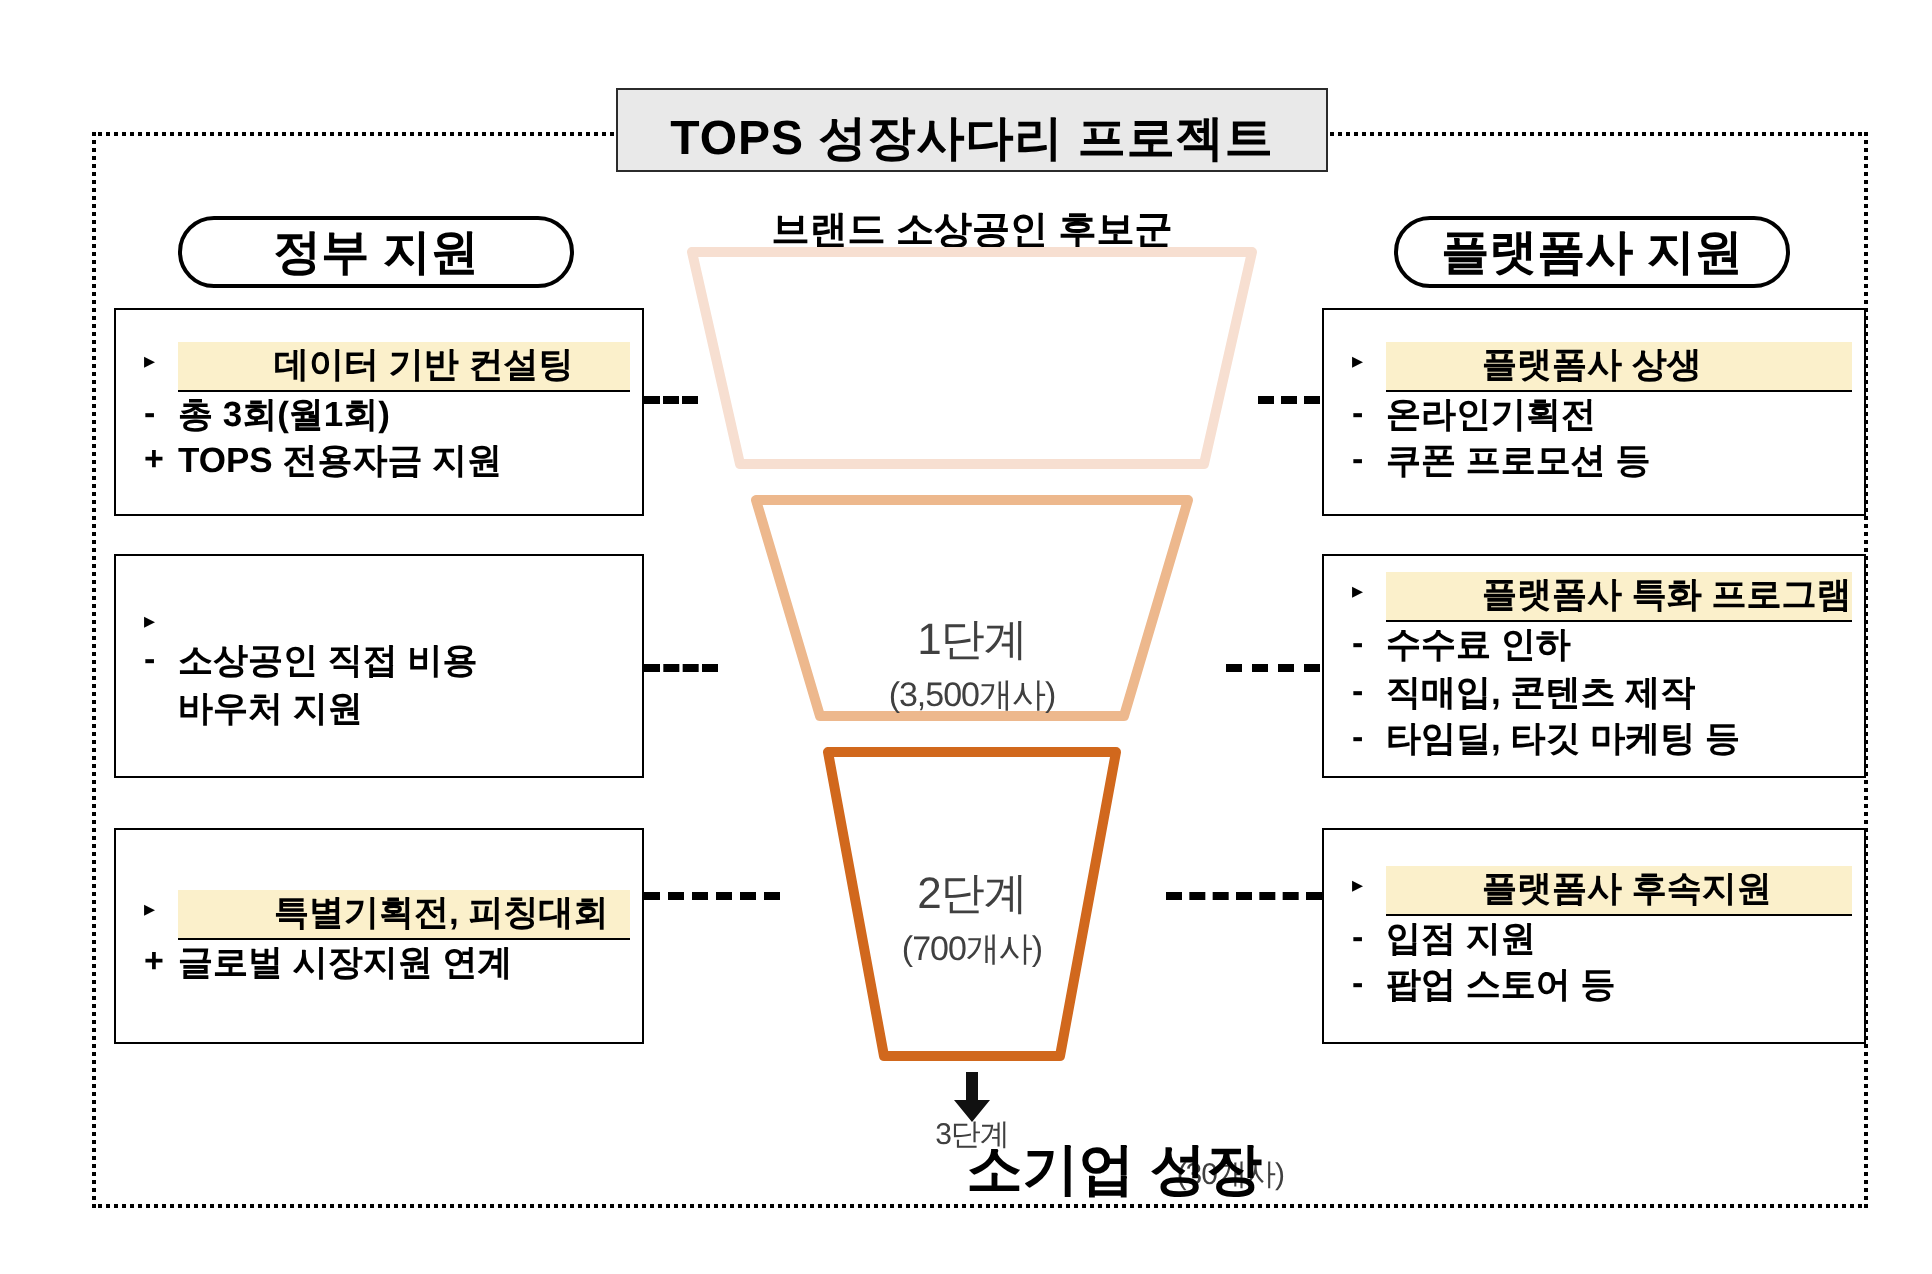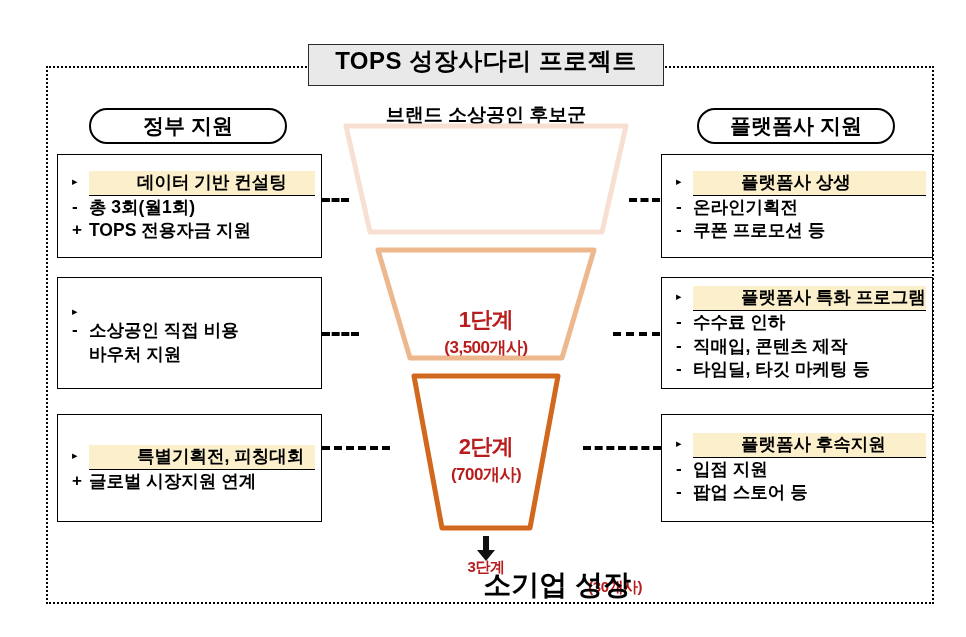--- a/index.html
+++ b/index.html
@@ -31,21 +31,21 @@
   #title-box {
     position: absolute;
     left: 308px;
     top: 44px;
     width: 356px;
     height: 42px;
     background: #e9e9e9;
     border: 1.5px solid #2b2b2b;
     box-sizing: border-box;
     display: flex;
-    align-items: flex-start;
+    align-items: flex-end;
     justify-content: center;
   }
   #title-box .ttl {
     font-size: 24px;
     font-weight: bold;
     letter-spacing: 0.5px;
     white-space: nowrap;
   }
 
   
@@ -66,21 +66,21 @@
     height: 36px;
     border: 2px solid #000000;
     border-radius: 18px;
     background: #ffffff;
     box-sizing: border-box;
     display: flex;
     align-items: center;
     justify-content: center;
   }
   .pill .pill-text {
-    font-size: 21px;
+    font-size: 24px;
     font-weight: bold;
     white-space: nowrap;
   }
   #pill-gov   { left: 89px;  top: 108px; width: 198px; }
   #pill-plat  { left: 697px; top: 108px; width: 198px; }
 
   
   .panel {
     position: absolute;
     border: 1.6px solid #000000;
@@ -146,22 +146,22 @@
     position: absolute;
     left: 330px;
     top: 120px;
     width: 312px;
     height: 420px;
   }
   .stage-label {
     position: absolute;
     width: 312px;
     text-align: center;
-    font-weight: bold;
-    color: #b91c1c;
+    font-weight: normal;
+    color: #404040;
   }
   .stage-label .s-name {
     display: block;
     font-size: 22px;
     letter-spacing: -0.5px;
   }
   .stage-label .s-count {
     display: block;
     font-size: 17px;
     letter-spacing: -0.5px;

